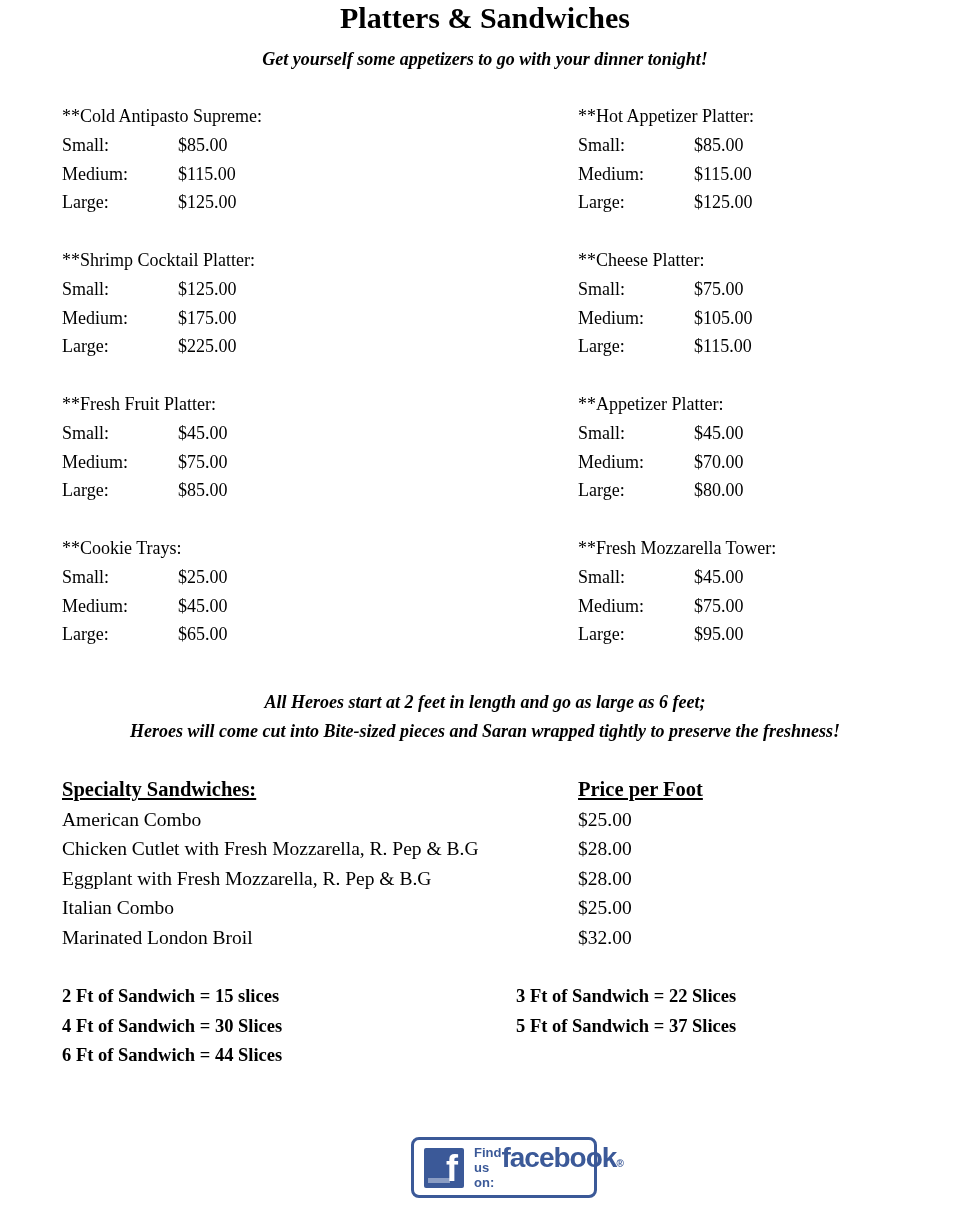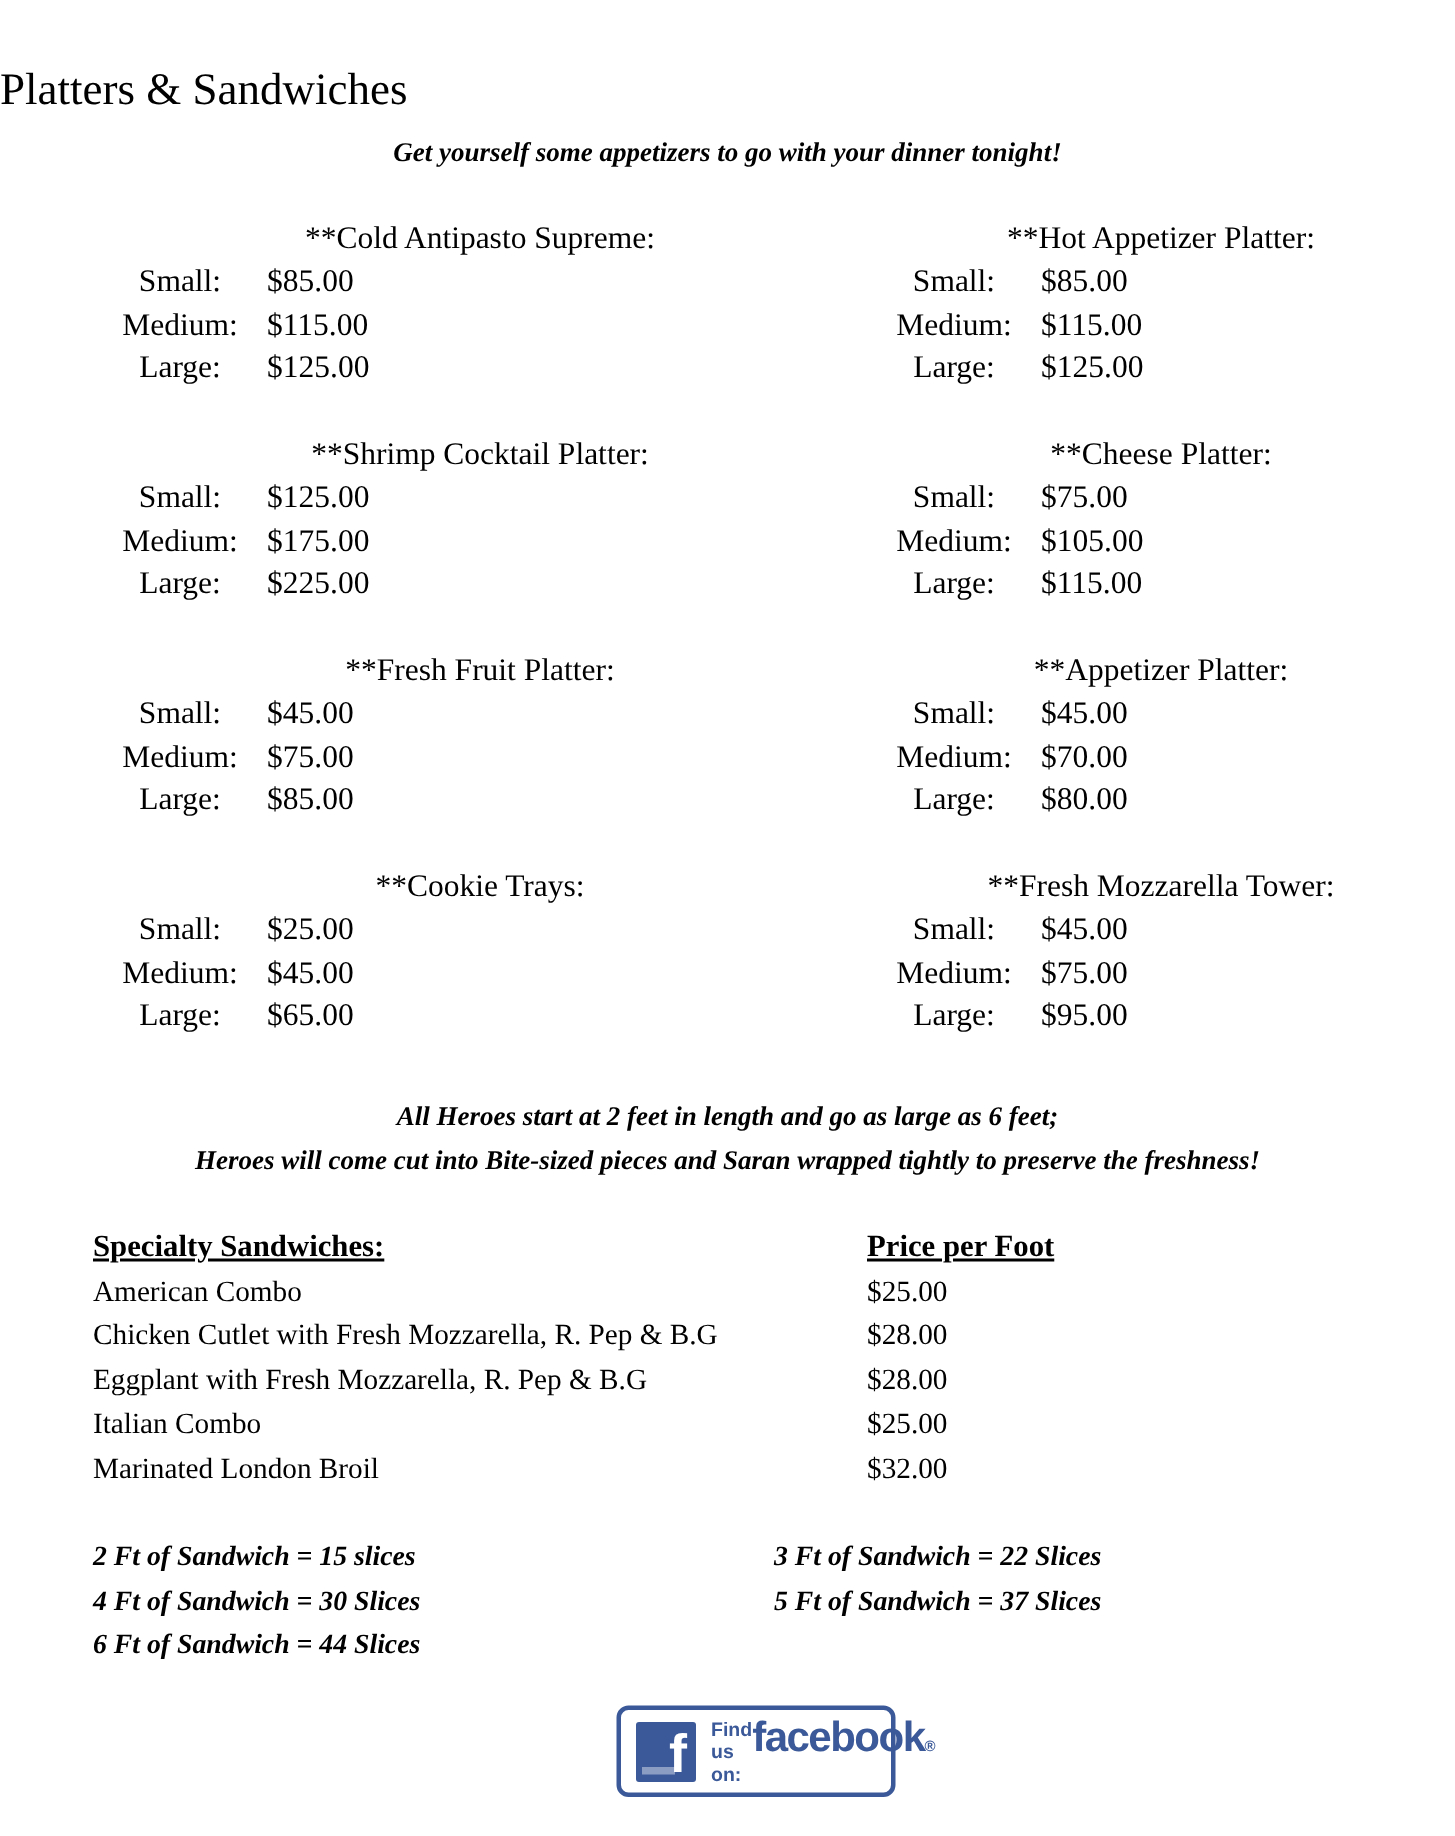--- a/index.html
+++ b/index.html
@@ -1,36 +1,36 @@
 <!DOCTYPE html>
 <html style="--fb: #3b5998;"><head>
 <meta charset="utf-8">
 <style>
   html,body{margin:0;padding:0;background:#fff;}
   .page{
     width:970px;height:1224px;position:relative;background:#fff;
     font-family:"Liberation Serif","DejaVu Serif",serif;color:#000;overflow:hidden;
   }
-  h1.title{margin:0;padding-top:42px;font-size:30px;line-height:36px;font-weight:normal;}
+  h1.title{margin:0;font-size:30px;line-height:36px;text-align:center;font-weight:bold;}
   .subtitle{margin-top:12px;font-size:18px;line-height:22px;font-weight:bold;font-style:italic;text-align:center;}
   .platters-grid{margin:32px 0 0 62px;display:grid;grid-template-columns:516px 1fr;}
-  .platter{font-size:21px;line-height:28.8px;margin-bottom:28.8px;text-align:center;}
+  .platter{font-size:18px;line-height:28.8px;margin-bottom:28.8px;}
   .platter-name{white-space:nowrap;}
   .price-row{display:flex;}
   .size-label{width:116px;}
   h2.heroes-title{margin:6px 0 0 0;font-size:30px;line-height:36px;text-align:center;font-weight:bold;}
   .heroes-sub{font-size:18px;line-height:29px;font-weight:bold;font-style:italic;text-align:center;}
   .heroes-sub.first{margin-top:10px;}
   .sw-table{margin:28px 0 0 62px;}
   .sw-header{display:flex;font-weight:bold;font-size:20.5px;line-height:31px;}
   .sw-header span{text-decoration:underline;}
   .sw-h-name{width:516px;}
   .sw-row{display:flex;font-size:19.5px;line-height:29.5px;}
   .sw-name{width:516px;font-family:Liberation Serif, serif;}
-  .slices{margin:30px 0 0 62px;display:flex;font-weight:bold;font-style:italic;font-size:18.5px;line-height:29.5px;}
+  .slices{margin:30px 0 0 62px;display:flex;font-weight:bold;font-size:18.5px;line-height:29.5px;}
   .slices-col{width:523px;}
   .fb-badge{
     position:absolute;left:411px;top:1137px;width:186px;height:61px;box-sizing:border-box;
     border:3px solid var(--fb,#3b5998);border-radius:8px;background:#fff;
     display:flex;align-items:center;padding:0 10px;gap:10px;
     font-family:"Liberation Sans","DejaVu Sans",sans-serif;color:var(--fb,#3b5998);
     cursor:pointer;
   }
   .fb-square{width:40px;height:40px;background:var(--fb,#3b5998);position:relative;border-radius:2px;overflow:hidden;flex:0 0 auto;}
   .fb-stripe{position:absolute;left:4px;bottom:5px;width:22px;height:5px;background:#8b9dc3;}

